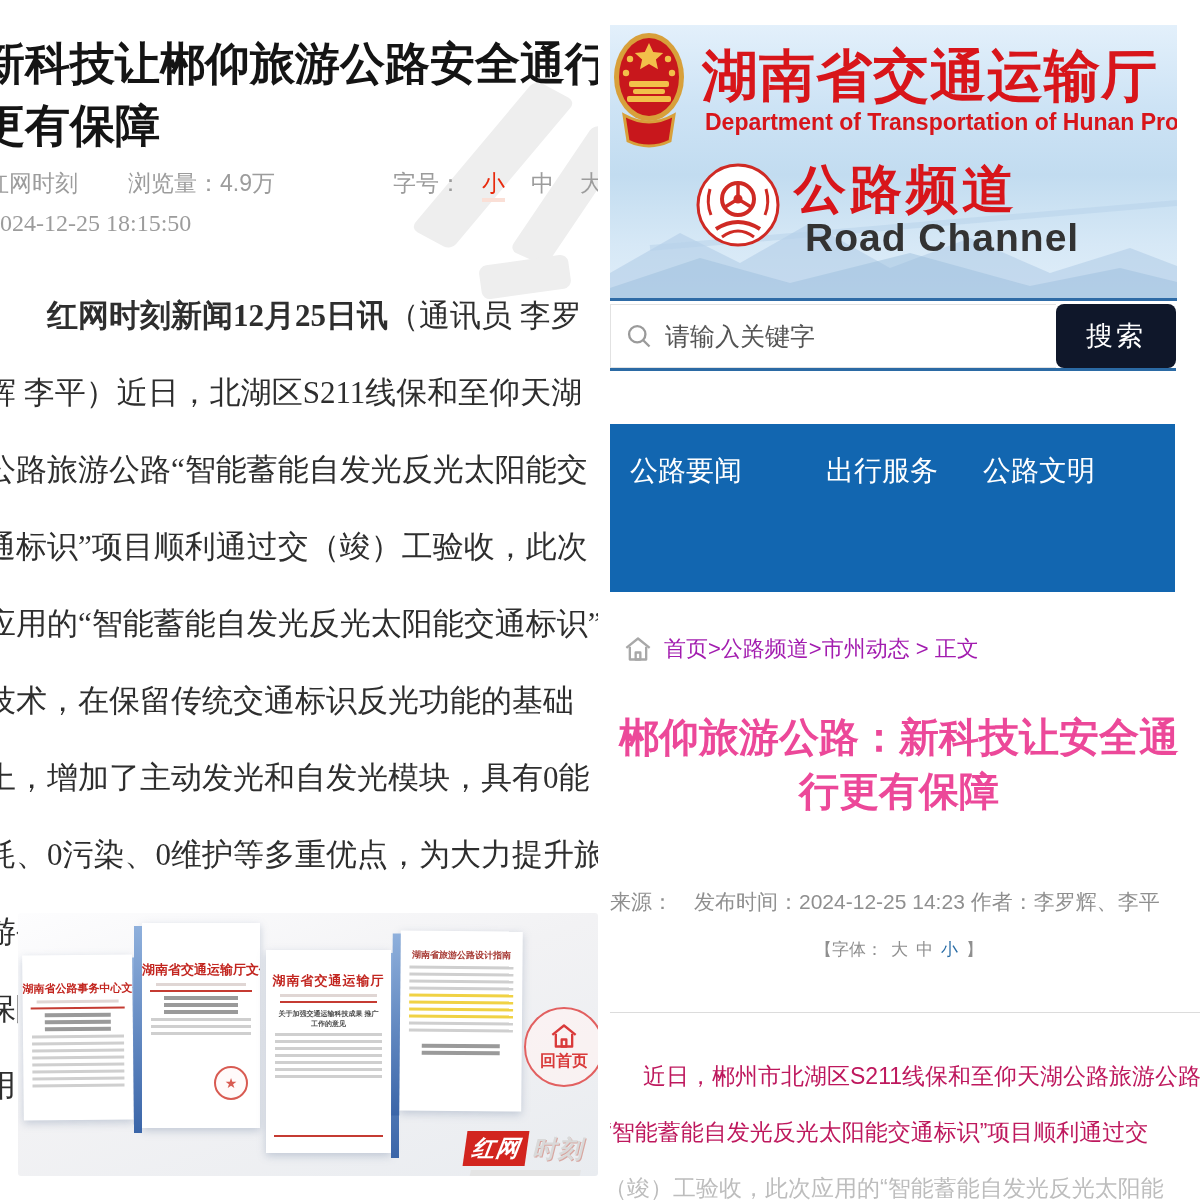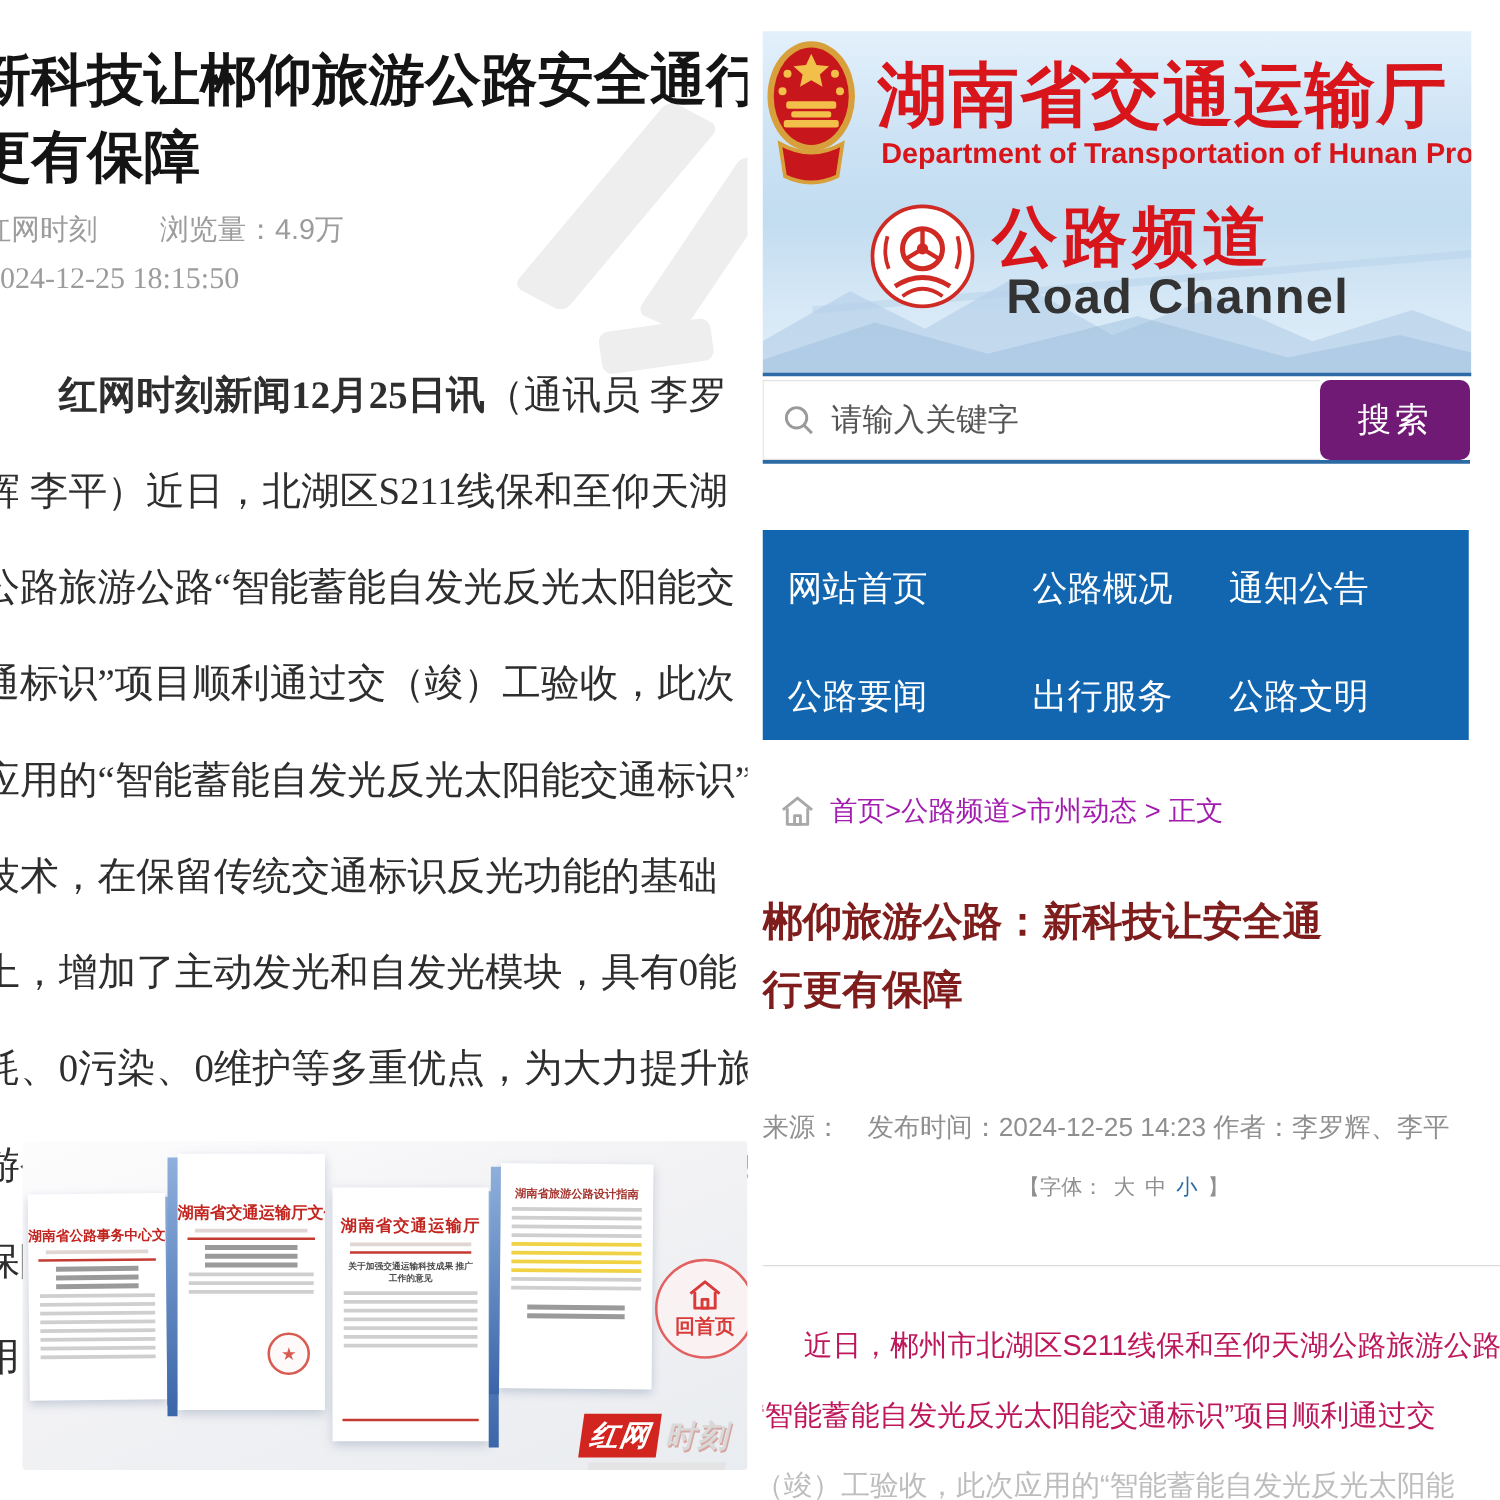--- a/index.html
+++ b/index.html
@@ -88,38 +88,38 @@
   .channel-en { position:absolute; left:195px; top:191px; font-size:39px; font-weight:600;
     color:#333; letter-spacing:1px; white-space:nowrap; }
 
   .rp-search { position:absolute; top:304px; left:0; width:566px; height:67px; display:flex;
     border-bottom:3px solid #2b6aa4; }
   .search-box { flex:1; background:#fff; border:1px solid #e2e2e2; border-right:none;
     display:flex; align-items:center; padding-left:14px; }
   .search-box input { border:none; outline:none; font-size:25px; color:#555; margin-left:12px;
     width:280px; background:transparent; font-family:inherit; }
   .search-box input::placeholder { color:#555; opacity:1; }
-  .search-btn { width:120px; background:#701a75; border:none; border-radius:8px; color:#fff;
+  .search-btn { width:120px; background:#0f172a; border:none; border-radius:8px; color:#fff;
     font-size:27px; letter-spacing:3px; display:flex; align-items:center; justify-content:center;
     cursor:pointer; font-family:inherit; }
 
   .rp-nav { position:absolute; top:424px; left:0; width:565px; height:168px; background:#1266b0;
     padding-top:24px; }
   .nav-row { display:flex; height:46px; align-items:center; }
   .nav-row + .nav-row { margin-top:40px; }
   .nav-item { color:#fff; font-size:28px; white-space:nowrap; cursor:pointer; }
   .nav-row .nav-item:nth-child(1) { margin-left:20px; }
   .nav-row .nav-item:nth-child(2) { margin-left:84px; }
   .nav-row .nav-item:nth-child(3) { margin-left:45px; }
 
   .rp-breadcrumb { position:absolute; top:634px; left:14px; display:flex; align-items:center; }
   .rp-breadcrumb .bc-text { font-size:22px; color:#a21caf; margin-left:12px; white-space:nowrap; }
 
-  .rp-title { position:absolute; top:710px; left:0; width:578px; text-align:left;
-    font-size:32px; font-weight:bold; color:#7f1d1d; line-height:54px; }
+  .rp-title { position:absolute; top:710px; left:0; width:578px; text-align:center;
+    font-size:40px; font-weight:bold; color:#ec4899; line-height:54px; }
   .rp-meta { position:absolute; top:888px; left:0; width:590px; font-size:21px; color:#8f8f8f;
     white-space:nowrap; }
   .rp-fontrow { position:absolute; top:938px; left:0; width:578px; text-align:center;
     font-size:17px; color:#8f8f8f; }
   .rp-fontrow span { margin:0 4px; }
   .rp-fontrow .f-small { color:#2a6da6; }
   .rp-divider { position:absolute; top:1012px; left:0; width:590px; height:1px; background:#dcdcdc; }
   .rp-body { position:absolute; top:1048px; left:0; width:100%; }
   .rp-body .rline { height:56px; line-height:56px; font-size:23px; color:#be185d; white-space:nowrap;
     font-family:"Liberation Sans","DejaVu Sans",sans-serif; }
@@ -139,20 +139,21 @@
   </div>
 
   <div class="lp-title">
     <div>新科技让郴仰旅游公路安全通行</div>
     <div>更有保障</div>
   </div>
 
   <div class="lp-meta">
     <span class="lp-source">红网时刻</span>
     <span class="lp-views">浏览量：4.9万</span>
+    <span class="lp-fontsize"><span>字号：</span><span class="fs-small">小</span><span class="fs-mid">中</span><span class="fs-big">大</span></span>
   </div>
 
   <div class="lp-date">2024-12-25 18:15:50</div>
 
   <div class="lp-body">
     <div class="bline"><span>　　</span><b>红网时刻新闻12月25日讯</b><span>（通讯员 李罗</span></div>
     <div class="bline">辉 李平）近日，北湖区S211线保和至仰天湖</div>
     <div class="bline">公路旅游公路“智能蓄能自发光反光太阳能交</div>
     <div class="bline">通标识”项目顺利通过交（竣）工验收，此次</div>
     <div class="bline">应用的“智能蓄能自发光反光太阳能交通标识”</div>
@@ -293,25 +294,20 @@
         <circle cx="10.5" cy="10.5" r="7"></circle>
           <path d="M15.6 15.6 L21 21"></path>
       </svg>
       <input type="text" placeholder="请输入关键字" style="">
     </div>
     <button class="search-btn">搜索</button>
   </div>
 
   <div class="rp-nav">
     <div class="nav-row">
-      <span class="nav-item">网站首页</span>
-      <span class="nav-item">公路概况</span>
-      <span class="nav-item">通知公告</span>
-    </div>
-    <div class="nav-row">
       <span class="nav-item">公路要闻</span>
       <span class="nav-item">出行服务</span>
       <span class="nav-item">公路文明</span>
     </div>
   </div>
 
   <div class="rp-breadcrumb">
     <svg width="28" height="26" viewBox="0 0 24 22" fill="none" stroke="#a8a8a8" stroke-width="2" stroke-linejoin="round">
       <path d="M2 10 L12 2 L22 10"></path>
         <path d="M5 9 V20 H19 V9"></path>

